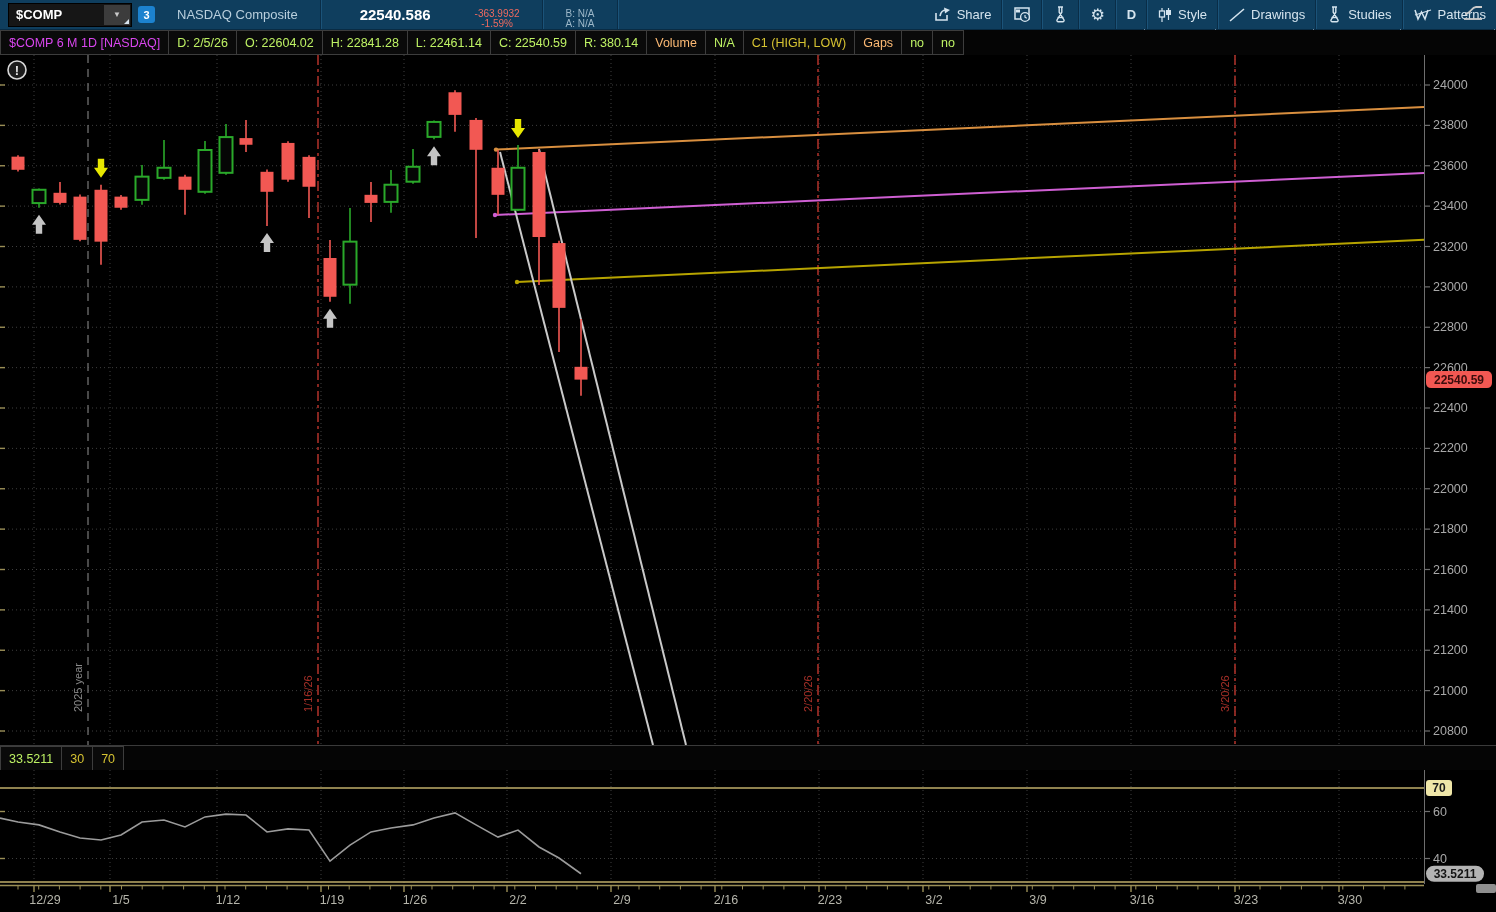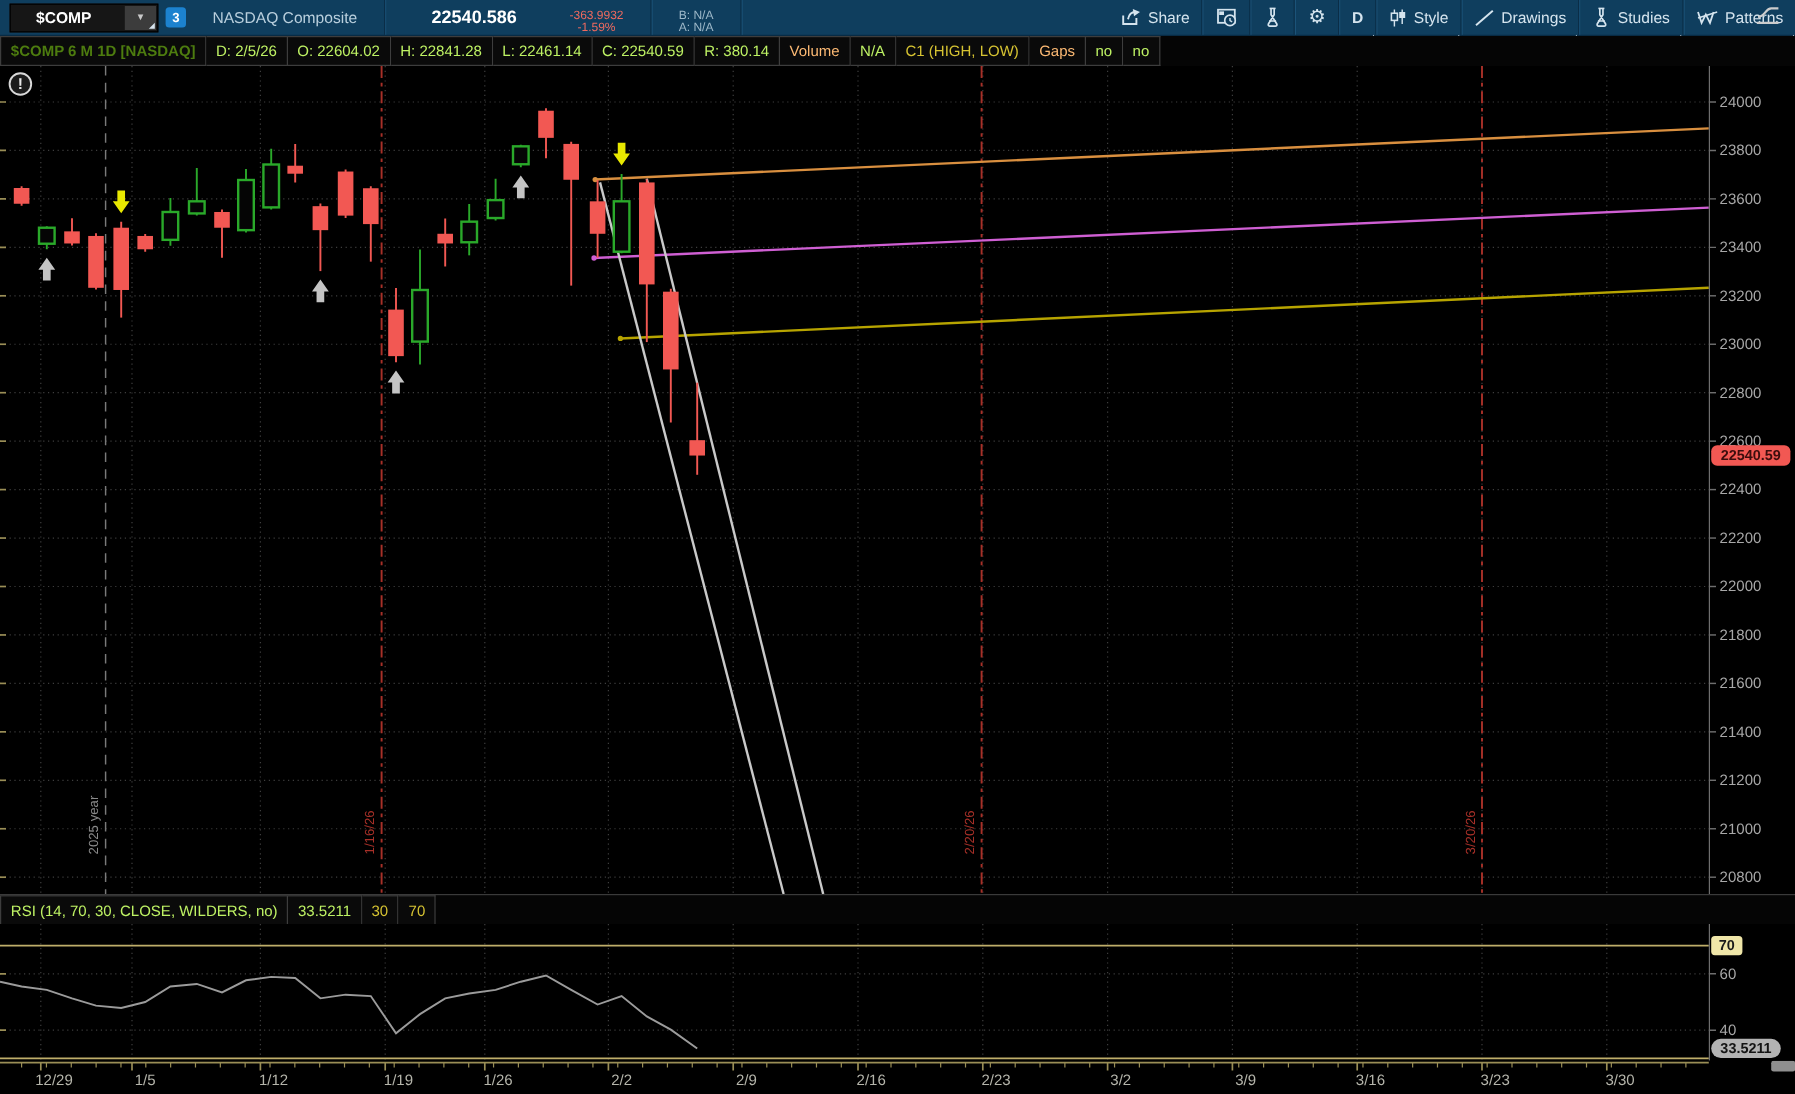--- a/index.html
+++ b/index.html
@@ -5,42 +5,42 @@
   html,body{margin:0;padding:0;background:#000;}
   #app{position:relative;width:1496px;height:912px;background:#000;overflow:hidden;
        font-family:"Liberation Sans","DejaVu Sans",sans-serif;-webkit-font-smoothing:antialiased;}
   
   #topbar{position:absolute;left:0;top:0;width:1496px;height:29px;background:#0f3e5e;
           border-bottom:1px solid #082b44;display:flex;align-items:center;color:#cfe3f0;font-size:13px;}
   .tb-item{display:flex;align-items:center;height:29px;padding:0 22px;position:relative;}
   .tb-sep{width:1px;height:29px;background:#0a2d47;border-right:1px solid #1b5379;}
   #symbol-box{margin-left:8px;width:122px;height:22px;background:#161616;border:1px solid #000;
               display:flex;align-items:center;position:relative;}
-  #symbol-text{flex:1;color:#fff;font-weight:bold;font-size:13px;padding-left:21px;}
+  #symbol-text{flex:1;color:#fff;font-weight:bold;font-size:13px;padding-left:7px;}
   #symbol-dd{width:26px;height:20px;margin:1px;background:#3c3c3c;display:flex;align-items:center;justify-content:center;
              color:#c9c9c9;font-size:8px;position:relative;}
   .corner-caret{position:absolute;right:1px;bottom:1px;width:0;height:0;
                 border-left:5px solid transparent;border-bottom:5px solid #d7e4ee;}
   #badge3{width:17px;height:17px;margin-left:6px;background:#1c82cf;color:#fff;font-weight:bold;
           font-size:11px;border-radius:3px;display:flex;align-items:center;justify-content:center;position:relative;}
   .stack{display:flex;flex-direction:column;justify-content:flex-end;line-height:10px;font-size:10px;}
   .neg{color:#ef6a5f;}
   .ba{color:#9db8c9;}
   #tb-price{color:#fff;font-weight:bold;font-size:15px;margin-left:16px;}
   #tb-name{color:#b9cfdd;}
   .tool-btn{display:flex;align-items:center;gap:6px;height:41px;padding:0 10px;position:relative;color:#d5e4ee;text-align:center;}
   .tool-btn svg{display:block;}
   #topbar .spacer{flex:1;}
   
   #chart-header{position:absolute;left:0;top:30px;width:1496px;height:25px;background:#050505;
                 display:flex;align-items:stretch;border-bottom:1px solid #2e2e2e;}
   .hd-cell{display:flex;align-items:center;padding:0 8px;font-size:12.5px;color:#bef264;
            border:1px solid #3d3d3d;border-left:none;background:#0a0a0a;white-space:nowrap;}
   .hd-cell:first-child{border-left:1px solid #3d3d3d;}
-  .hd-cell.title{color:#4d7c0f;font-weight:bold;}
+  .hd-cell.title{color:#d946ef;font-weight:normal;}
   .hd-cell.bright{color:#fdba74;}
   .hd-cell.yellow{color:#d6c332;}
   #scale-btn{position:absolute;right:8px;top:2px;width:30px;height:21px;display:flex;align-items:center;justify-content:center;}
   
   #rsi-header{position:absolute;left:0;top:745px;width:1496px;height:25px;background:#050505;
               display:flex;align-items:stretch;border-top:1px solid #3a3a3a;border-bottom:1px solid #3a3a3a;}
   svg text{font-family:"Liberation Sans","DejaVu Sans",sans-serif;}
   .chart-svg{position:absolute;left:0;background:#000;display:block;}
 </style>
 </head>
@@ -335,21 +335,20 @@
       <text x="1433" y="599.25" fill="#a8a8a8" font-size="12.5" text-anchor="start">21200</text>
       <line x1="1424" y1="635.625" x2="1430" y2="635.625" stroke="#6e6e6e" stroke-width="1.2"></line>
       <text x="1433" y="639.625" fill="#a8a8a8" font-size="12.5" text-anchor="start">21000</text>
       <line x1="1424" y1="676" x2="1430" y2="676" stroke="#6e6e6e" stroke-width="1.2"></line>
       <text x="1433" y="680" fill="#a8a8a8" font-size="12.5" text-anchor="start">20800</text>
       <rect x="1426" y="316.11839374999994" width="66" height="17" rx="5" fill="#f25853"></rect>
       <text x="1459" y="328.61839374999994" fill="#3c0d0d" font-size="12" text-anchor="middle" font-weight="bold">22540.59</text>
     </svg>
 
   <div id="rsi-header">
-      <div class="hd-cell dim">RSI (14, 70, 30, CLOSE, WILDERS, no)</div>
       <div class="hd-cell dim">33.5211</div>
       <div class="hd-cell yellow">30</div>
       <div class="hd-cell yellow">70</div>
     </div>
 
   <svg id="rsi-svg" class="chart-svg" style="top:770px;" width="1496" height="114">
       <line x1="34" y1="0" x2="34" y2="114" stroke="#3e3e3e" stroke-width="1" stroke-dasharray="1 3"></line>
       <line x1="110" y1="0" x2="110" y2="114" stroke="#3e3e3e" stroke-width="1" stroke-dasharray="1 3"></line>
       <line x1="217" y1="0" x2="217" y2="114" stroke="#3e3e3e" stroke-width="1" stroke-dasharray="1 3"></line>
       <line x1="321" y1="0" x2="321" y2="114" stroke="#3e3e3e" stroke-width="1" stroke-dasharray="1 3"></line>

